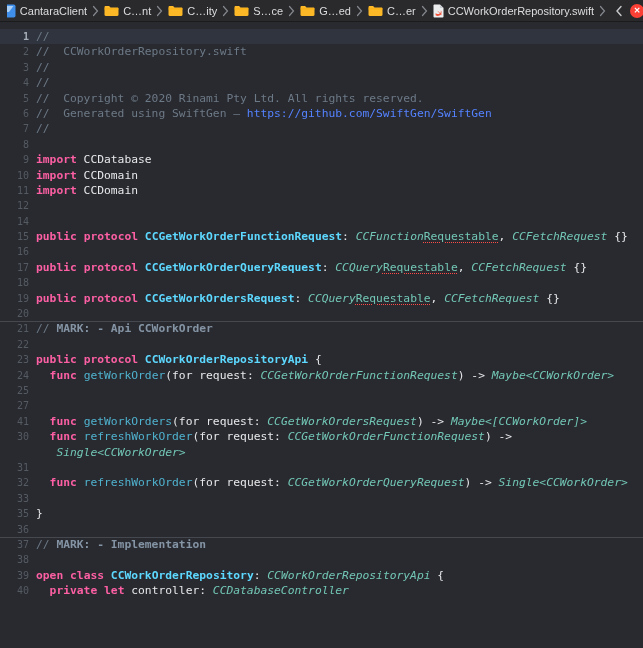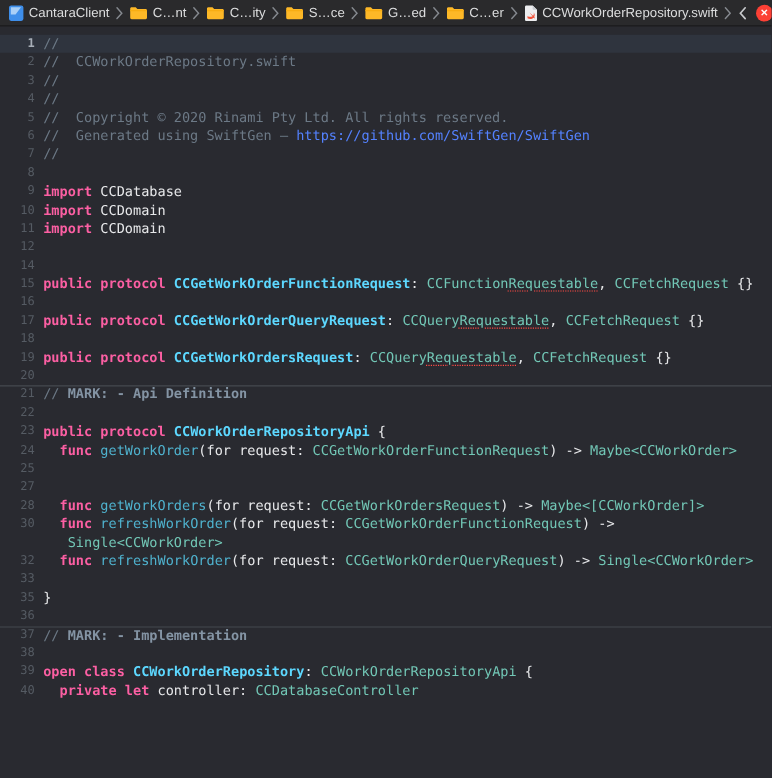--- a/index.html
+++ b/index.html
@@ -6,21 +6,21 @@
   html,body { width:643px; height:648px; overflow:hidden; }
   body { background:var(--bg-editor,#292A30); font-family:"Liberation Sans",sans-serif; }
 
   
   .jumpbar {
     height:22px; background:var(--bg-header,#2A2A2C);
     border-bottom:1px solid var(--header-border,#1B1B1D);
     display:flex; align-items:center; padding:0 2px 0 7px;
     font-size:11px; color:var(--breadcrumb-text,#DCDDDE);
   }
-  .crumbs { flex:1 1 auto; display:flex; align-items:center; overflow:hidden; white-space:nowrap; }
+  .crumbs { flex:1 1 auto; display:flex; align-items:center; overflow:hidden; white-space:nowrap;justify-content:flex-end; }
   .crumb { display:inline-flex; align-items:center; gap:4px; flex:0 0 auto; }
   .crumb .ci { display:inline-flex; align-items:center; }
   .csep { display:inline-flex; align-items:center; margin:0 5px; flex:0 0 auto; }
   .jright { flex:0 0 auto; display:flex; align-items:center; gap:7px; margin-left:4px; }
   .backchev { display:inline-flex; align-items:center; cursor:pointer; }
   .badge {
     width:14px; height:14px; border-radius:50%;
     background:var(--error-red,#FC4035);
     color:#fff; font-size:8px; font-weight:bold;
     display:inline-flex; align-items:center; justify-content:center;
@@ -44,21 +44,21 @@
   .line.hl .ln { color:var(--gutter-active,#A7AEB7); font-weight:bold; }
   .code { flex:1 1 auto; overflow:hidden; }
 
   .tk-k { color:var(--keyword,#FC5FA3); font-weight:bold; }
   .tk-p { color:var(--plain,#E7E8EA); }
   .tk-c { color:var(--comment,#6C7986); }
   .tk-m { color:var(--comment-mark,#8494A4); font-weight:bold; }
   .tk-u { color:var(--url,#5482FF); }
   .tk-d { color:var(--type-decl,#5DD8FF); font-weight:bold; }
   .tk-f { color:var(--func-decl,#4FB2CE); }
-  .tk-t { color:var(--type-ref,#72C7B6); }
+  .tk-t { color:var(--type-ref,#72C7B6);font-style:italic; }
   .tk-q {
     color:var(--type-ref,#72C7B6);
     text-decoration:underline dotted var(--squiggle,#FF4B45);
     text-decoration-thickness:1px; text-underline-offset:2px;
   }
 </style>
 </head>
 <body>
 
 <header class="jumpbar">
@@ -188,29 +188,30 @@
     <div class="line"><span class="ln">10</span><span class="code"><span class="tk-k">import</span><span class="tk-p"> CCDomain</span></span></div>
     <div class="line"><span class="ln">11</span><span class="code"><span class="tk-k">import</span><span class="tk-p"> CCDomain</span></span></div>
     <div class="line"><span class="ln">12</span><span class="code"></span></div>
     <div class="line"><span class="ln">14</span><span class="code"></span></div>
     <div class="line"><span class="ln">15</span><span class="code"><span class="tk-k">public</span><span class="tk-p"> </span><span class="tk-k">protocol</span><span class="tk-p"> </span><span class="tk-d">CCGetWorkOrderFunctionRequest</span><span class="tk-p">: </span><span class="tk-t">CCFunction</span><span class="tk-q">Requestable</span><span class="tk-p">, </span><span class="tk-t">CCFetchRequest</span><span class="tk-p"> {}</span></span></div>
     <div class="line"><span class="ln">16</span><span class="code"></span></div>
     <div class="line"><span class="ln">17</span><span class="code"><span class="tk-k">public</span><span class="tk-p"> </span><span class="tk-k">protocol</span><span class="tk-p"> </span><span class="tk-d">CCGetWorkOrderQueryRequest</span><span class="tk-p">: </span><span class="tk-t">CCQuery</span><span class="tk-q">Requestable</span><span class="tk-p">, </span><span class="tk-t">CCFetchRequest</span><span class="tk-p"> {}</span></span></div>
     <div class="line"><span class="ln">18</span><span class="code"></span></div>
     <div class="line"><span class="ln">19</span><span class="code"><span class="tk-k">public</span><span class="tk-p"> </span><span class="tk-k">protocol</span><span class="tk-p"> </span><span class="tk-d">CCGetWorkOrdersRequest</span><span class="tk-p">: </span><span class="tk-t">CCQuery</span><span class="tk-q">Requestable</span><span class="tk-p">, </span><span class="tk-t">CCFetchRequest</span><span class="tk-p"> {}</span></span></div>
     <div class="line"><span class="ln">20</span><span class="code"></span></div>
-    <div class="line sep"><span class="ln">21</span><span class="code"><span class="tk-c">// </span><span class="tk-m">MARK: - Api Definition</span></span></div>
+    <div class="line sep"><span class="ln">21</span><span class="code"><span class="tk-c">// </span><span class="tk-m">MARK: - Api CCWorkOrder</span></span></div>
     <div class="line"><span class="ln">22</span><span class="code"></span></div>
     <div class="line"><span class="ln">23</span><span class="code"><span class="tk-k">public</span><span class="tk-p"> </span><span class="tk-k">protocol</span><span class="tk-p"> </span><span class="tk-d">CCWorkOrderRepositoryApi</span><span class="tk-p"> {</span></span></div>
     <div class="line"><span class="ln">24</span><span class="code"><span class="tk-p">  </span><span class="tk-k">func</span><span class="tk-p"> </span><span class="tk-f">getWorkOrder</span><span class="tk-p">(for request: </span><span class="tk-t">CCGetWorkOrderFunctionRequest</span><span class="tk-p">) -&gt; </span><span class="tk-t">Maybe&lt;CCWorkOrder&gt;</span></span></div>
     <div class="line"><span class="ln">25</span><span class="code"></span></div>
     <div class="line"><span class="ln">27</span><span class="code"></span></div>
-    <div class="line"><span class="ln">28</span><span class="code"><span class="tk-p">  </span><span class="tk-k">func</span><span class="tk-p"> </span><span class="tk-f">getWorkOrders</span><span class="tk-p">(for request: </span><span class="tk-t">CCGetWorkOrdersRequest</span><span class="tk-p">) -&gt; </span><span class="tk-t">Maybe&lt;[CCWorkOrder]&gt;</span></span></div>
+    <div class="line"><span class="ln">41</span><span class="code"><span class="tk-p">  </span><span class="tk-k">func</span><span class="tk-p"> </span><span class="tk-f">getWorkOrders</span><span class="tk-p">(for request: </span><span class="tk-t">CCGetWorkOrdersRequest</span><span class="tk-p">) -&gt; </span><span class="tk-t">Maybe&lt;[CCWorkOrder]&gt;</span></span></div>
     <div class="line"><span class="ln">30</span><span class="code"><span class="tk-p">  </span><span class="tk-k">func</span><span class="tk-p"> </span><span class="tk-f">refreshWorkOrder</span><span class="tk-p">(for request: </span><span class="tk-t">CCGetWorkOrderFunctionRequest</span><span class="tk-p">) -&gt;</span></span></div>
     <div class="line"><span class="ln"></span><span class="code"><span class="tk-p">   </span><span class="tk-t">Single&lt;CCWorkOrder&gt;</span></span></div>
+    <div class="line"><span class="ln">31</span><span class="code"></span></div>
     <div class="line"><span class="ln">32</span><span class="code"><span class="tk-p">  </span><span class="tk-k">func</span><span class="tk-p"> </span><span class="tk-f">refreshWorkOrder</span><span class="tk-p">(for request: </span><span class="tk-t">CCGetWorkOrderQueryRequest</span><span class="tk-p">) -&gt; </span><span class="tk-t">Single&lt;CCWorkOrder&gt;</span></span></div>
     <div class="line"><span class="ln">33</span><span class="code"></span></div>
     <div class="line"><span class="ln">35</span><span class="code"><span class="tk-p">}</span></span></div>
     <div class="line"><span class="ln">36</span><span class="code"></span></div>
     <div class="line sep"><span class="ln">37</span><span class="code"><span class="tk-c">// </span><span class="tk-m">MARK: - Implementation</span></span></div>
     <div class="line"><span class="ln">38</span><span class="code"></span></div>
     <div class="line"><span class="ln">39</span><span class="code"><span class="tk-k">open</span><span class="tk-p"> </span><span class="tk-k">class</span><span class="tk-p"> </span><span class="tk-d">CCWorkOrderRepository</span><span class="tk-p">: </span><span class="tk-t">CCWorkOrderRepositoryApi</span><span class="tk-p"> {</span></span></div>
     <div class="line"><span class="ln">40</span><span class="code"><span class="tk-p">  </span><span class="tk-k">private</span><span class="tk-p"> </span><span class="tk-k">let</span><span class="tk-p"> controller: </span><span class="tk-t">CCDatabaseController</span></span></div>
   </div>
 

